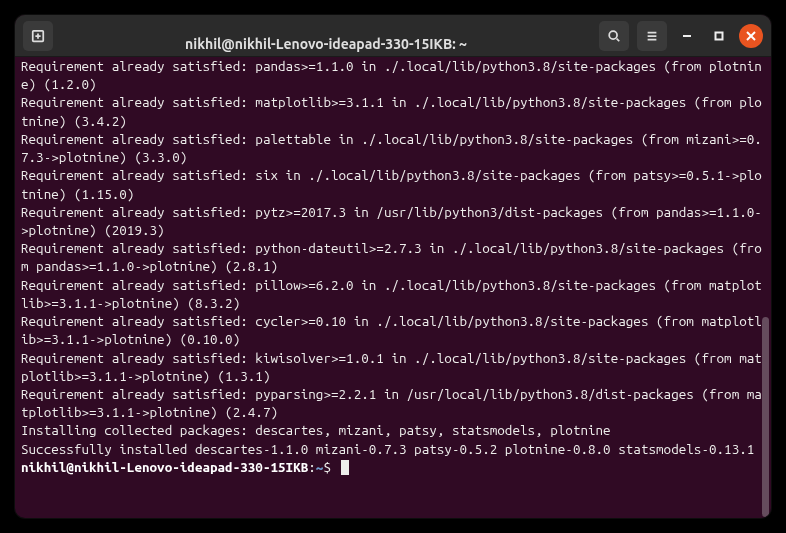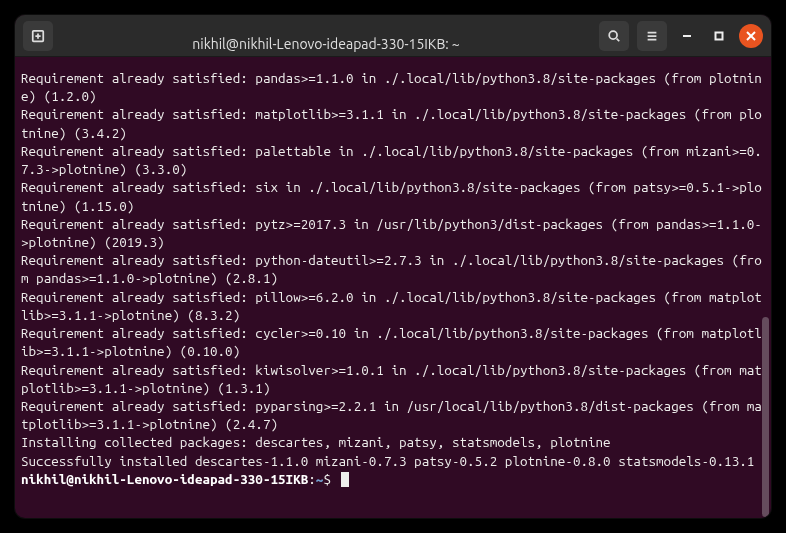--- a/index.html
+++ b/index.html
@@ -30,42 +30,42 @@
     gap: 8px;
     border-bottom: 1px solid #1a1a1a;
   }
   .tb-left, .tb-right { display: flex; gap: 8px; align-items: center; }
   .tb-title {
     flex: 1;
     text-align: center;
     color: #e0e0e0;
     font-family: Ubuntu, sans-serif;
     font-size: 14px;
-    font-weight: 400;
+    font-weight: 700;
     margin-top: 16px;
   }
   .tb-btn {
     width: 30px; height: 30px;
     border-radius: 5px;
     background: #3a3a3a;
     display: flex; align-items: center; justify-content: center;
     color: #ddd;
     cursor: pointer;
   }
   .tb-btn svg { width: 14px; height: 14px; stroke: #ddd; stroke-width: 2; fill: none; }
   .win-ctrl {
     width: 24px; height: 24px; border-radius: 50%;
     display: flex; align-items: center; justify-content: center;
     color: #ddd; cursor: pointer;
   }
   .win-ctrl svg { width: 10px; height: 10px; stroke: #eee; stroke-width: 2; fill: none; }
   .win-close { background: #e95420; }
   .win-close svg { stroke: #fff; }
   .terminal-body {
-    padding: 12px 6px;
+    padding: 0 6px;
     color: #eeeeec;
     font-size: 13.5px;
     line-height: 1.35;
     height: calc(100% - 42px);
     overflow: hidden;
     white-space: pre-wrap;
     word-break: break-all;
     position: relative;
   }
   .scrollbar {

